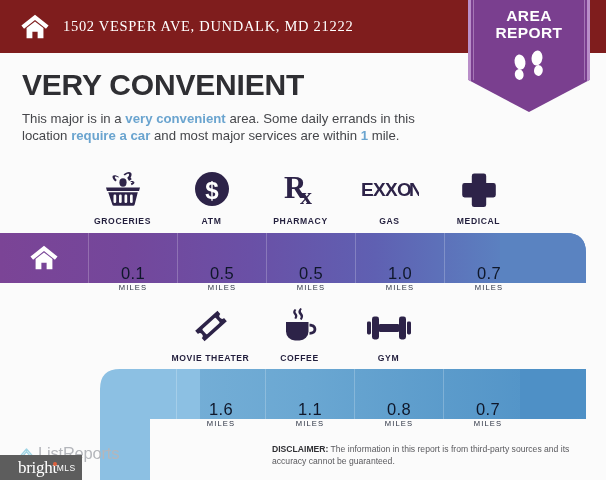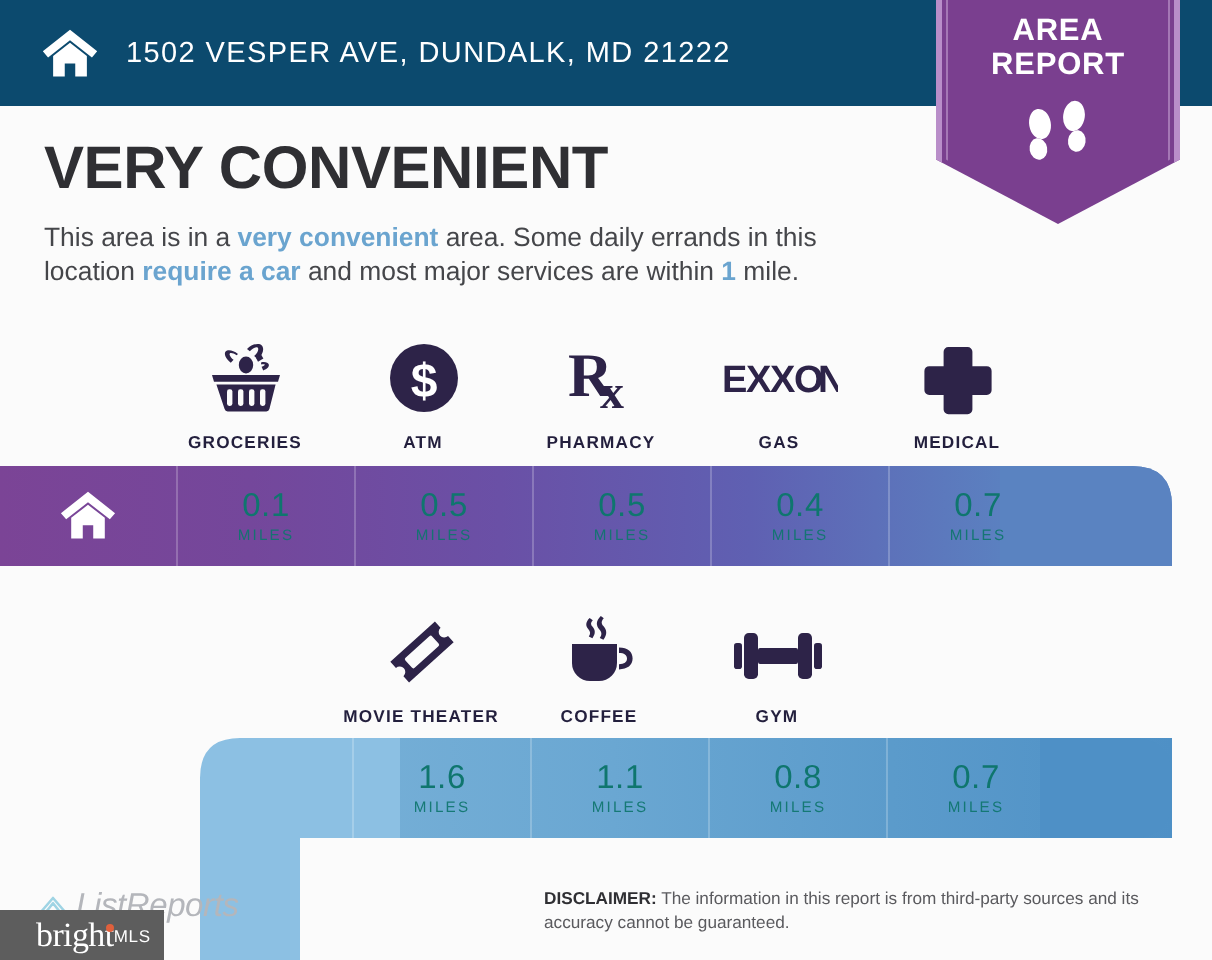--- a/index.html
+++ b/index.html
@@ -13,22 +13,22 @@
     position: relative;
     width: 606px; height: 480px;
     background: #fbfbfb;
     overflow: hidden;
   }
 
   
   #header-bar {
     position: absolute; left: 0; top: 0;
     width: 606px; height: 53px;
-    background: #0c4a6e;
-    display: flex; align-items: center;
+    background: #7f1d1d;
+    display: flex; align-items: center; font-family: Liberation Serif, serif;
   }
   #header-home-icon { margin-left: 20px; width: 30px; height: 30px; display:block; }
   #header-address {
     margin-left: 13px;
     color: #ffffff;
     font-size: 14.5px;
     letter-spacing: 0.7px;
     white-space: nowrap;
   }
 
@@ -88,21 +88,21 @@
     letter-spacing: 0.6px; white-space: nowrap;
   }
   #icon-row-1 { left: 78px; top: 168px; }
   #icon-row-2 { left: 166px; top: 305px; }
 
   
   .dist-row { position: absolute; display: flex; z-index: 4; }
   .dist-cell {
     display: flex; flex-direction: column;
     align-items: center; justify-content: center;
-    height: 50px; color: #0f766e;
+    height: 50px; color: #0f172a; margin-top: 20px;
   }
   .dist-cell .num { font-size: 16.5px; line-height: 18px; letter-spacing: .3px; }
   .dist-cell .unit { font-size: 7.6px; letter-spacing: 1.1px; margin-top: 1px; opacity: .92; }
   .dist-divider { width: 1px; height: 50px; background: rgba(255,255,255,.22); }
   #dist-row-1 { left: 88px; top: 233px; }
   #dist-row-2 { left: 176px; top: 369px; }
 
   #home-badge-cell {
     position: absolute; left: 0; top: 233px;
     width: 88px; height: 50px;
@@ -116,21 +116,21 @@
     width: 458px; height: 86px;
     background: #fbfbfb;
     border-radius: 14px 0 0 14px;
     z-index: 2;
   }
 
   
   #listreports-logo {
     position: absolute; left: 18px; top: 444px;
     display: flex; align-items: center; z-index: 3;
-    color: #b4b6bb; font-size: 16.5px; letter-spacing: -.2px; font-style: italic;
+    color: #b4b6bb; font-size: 16.5px; letter-spacing: -.2px;
   }
   #listreports-logo .lr-mark { margin-right: 3px; display: block; }
 
   #bright-mls {
     position: absolute; left: 0px; top: 455px;
     width: 82px; height: 25px;
     background: #5d5d5d;
     display: flex; align-items: center;
     z-index: 8;
   }
@@ -176,21 +176,21 @@
       <ellipse cx="13" cy="12" rx="5.4" ry="7.6" fill="#ffffff" transform="rotate(-10 13 12)"></ellipse>
       <ellipse cx="12.2" cy="24.5" rx="4.4" ry="5.4" fill="#ffffff" transform="rotate(-10 12.2 24.5)"></ellipse>
       <ellipse cx="30" cy="8" rx="5.4" ry="7.6" fill="#ffffff" transform="rotate(8 30 8)"></ellipse>
       <ellipse cx="31.4" cy="20.5" rx="4.4" ry="5.4" fill="#ffffff" transform="rotate(8 31.4 20.5)"></ellipse>
     </svg>
   </div>
 
   <div id="headline">VERY CONVENIENT</div>
 
   <div id="blurb">
-    <span>This area is in a </span><span class="hl">very convenient</span><span> area. Some daily errands in this location </span><span class="hl">require a car</span><span> and most major services are within </span><span class="hl">1</span><span> mile.</span>
+    <span>This major is in a </span><span class="hl">very convenient</span><span> area. Some daily errands in this location </span><span class="hl">require a car</span><span> and most major services are within </span><span class="hl">1</span><span> mile.</span>
   </div>
 
   <svg id="ribbon" viewBox="0 0 606 252">
     <defs>
       <linearGradient id="gradTop" x1="0" y1="0" x2="1" y2="0">
         <stop offset="0%" stop-color="#7b4496"></stop>
         <stop offset="25%" stop-color="#74479b"></stop>
         <stop offset="50%" stop-color="#6a50a6"></stop>
         <stop offset="75%" stop-color="#5f60b2"></stop>
         <stop offset="100%" stop-color="#5b80c0"></stop>
@@ -313,21 +313,21 @@
       <span class="num">0.5</span>
       <span class="unit">MILES</span>
     </div>
     <div class="dist-divider"></div>
     <div class="dist-cell" style="width:88px">
       <span class="num">0.5</span>
       <span class="unit">MILES</span>
     </div>
     <div class="dist-divider"></div>
     <div class="dist-cell" style="width:88px">
-      <span class="num">0.4</span>
+      <span class="num">1.0</span>
       <span class="unit">MILES</span>
     </div>
     <div class="dist-divider"></div>
     <div class="dist-cell" style="width:88px">
       <span class="num">0.7</span>
       <span class="unit">MILES</span>
     </div>
   </div>
 
   <div id="icon-row-2" class="icon-row">

